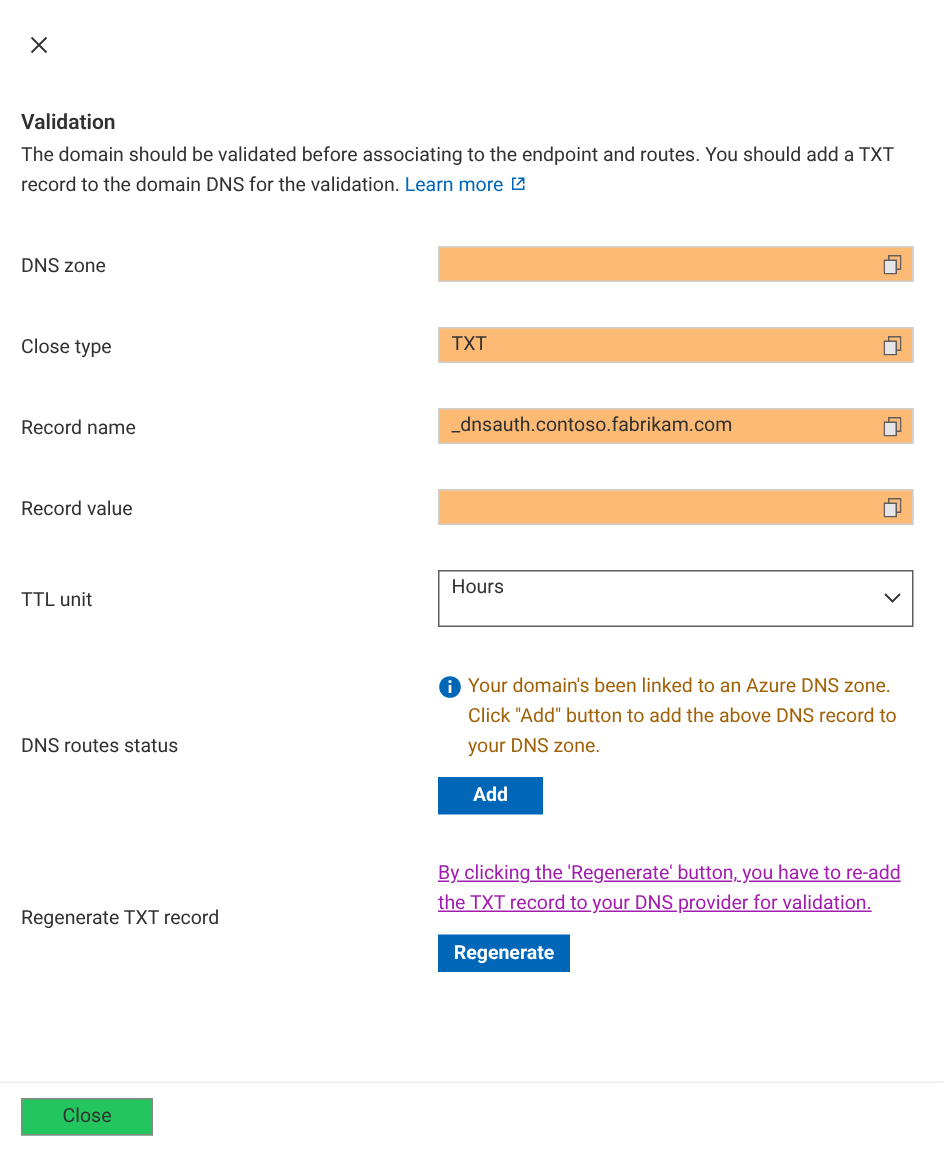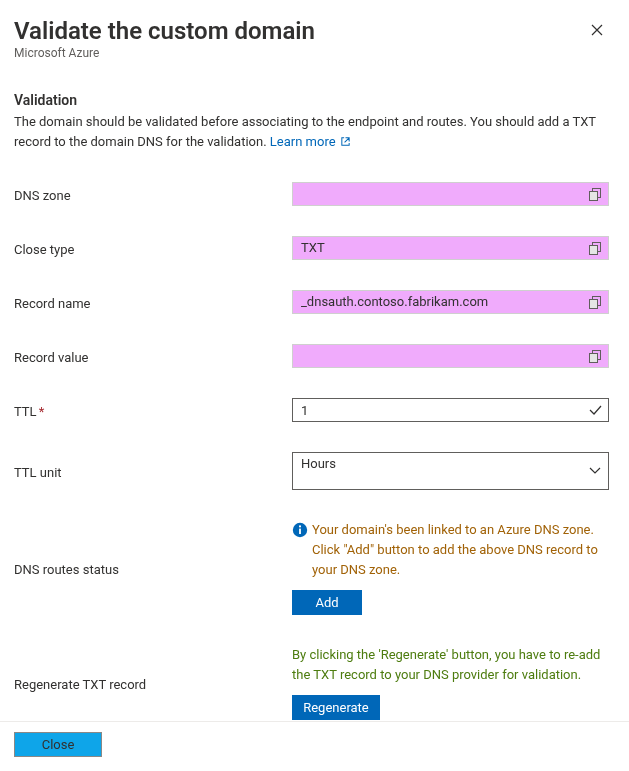--- a/index.html
+++ b/index.html
@@ -80,21 +80,21 @@
     margin-left: 2px;
   }
   .row-value {
     flex: 1;
     min-width: 0;
   }
   
   .readonly-field {
     display: flex;
     align-items: stretch;
-    background: #f0abfc;
+    background: #fdba74;
     border: 1px solid #cfcfcf;
     height: 24px;
   }
   .readonly-field .rf-text {
     flex: 1;
     padding: 3px 8px;
     font-size: 13px;
     color: #323130;
     white-space: nowrap;
     overflow: hidden;
@@ -160,61 +160,58 @@
     width: 16px; height: 16px;
     flex-shrink: 0;
     margin-top: 2px;
   }
   .btn {
     display: inline-block;
     background: #0067b8;
     color: #ffffff;
     border: none;
     font-size: 13px;
-    font-weight: 400;
+    font-weight: 700;
     padding: 5px 0;
     min-width: 88px;
     text-align: center;
     cursor: pointer;
     margin-top: 10px;
     font-family: inherit;
   }
   .btn-sm { min-width: 70px; }
   .regen-text {
     line-height: 20px;
-    color: #4d7c0f;
+    color: #a21caf;
+    text-decoration: underline;
   }
   
   .footer {
     position: absolute;
     left: 0; right: 0; bottom: 0;
     border-top: 1px solid #edebe9;
     padding: 10px 14px 14px;
   }
   .btn-secondary {
-    background: #0ea5e9;
+    background: #22c55e;
     color: #323130;
     border: 1px solid #8a8886;
     font-size: 13px;
     padding: 4px 0;
     min-width: 88px;
     cursor: pointer;
     font-family: inherit;
   }
   svg { display: block; }
 </style>
 </head>
 <body>
 
 <div class="panel">
   <div class="header-row">
-    <div>
-      <div class="title">Validate the custom domain</div>
-      <div class="subtitle">Microsoft Azure</div>
-    </div>
     <div class="close-x">
       <svg width="12" height="12" viewBox="0 0 12 12">
           <path d="M1 1 L11 11 M11 1 L1 11" stroke="#323130" stroke-width="1.2" fill="none"></path>
         </svg>
     </div>
   </div>
 
   <div class="section-heading">Validation</div>
   <div class="section-desc">
     <span>The domain should be validated before associating to the endpoint and routes. You should add a TXT record to the domain DNS for the validation. </span><a class="link"><span>Learn more</span><span class="ext-icon"><svg width="11" height="11" viewBox="0 0 12 12">
@@ -277,35 +274,20 @@
           <div class="rf-copy">
             <svg width="12" height="13" viewBox="0 0 12 13">
                 <rect x="3.5" y="0.5" width="8" height="9" fill="none" stroke="#605e5c" stroke-width="1"></rect>
                 <rect x="0.5" y="3.5" width="8" height="9" fill="#e5e5e5" stroke="#605e5c" stroke-width="1"></rect>
               </svg>
           </div>
         </div>
       </div>
     </div>
 
-    <div class="row">
-      <div class="row-label">
-        <span>TTL</span><span class="required-star">*</span>
-      </div>
-      <div class="row-value">
-        <div class="text-input-wrap">
-          <input type="text" value="1" style="">
-          <div class="suffix-icon">
-            <svg width="13" height="11" viewBox="0 0 13 11">
-                <path d="M1 5 L5 9 L12 1" stroke="#323130" stroke-width="1.2" fill="none"></path>
-              </svg>
-          </div>
-        </div>
-      </div>
-    </div>
 
     <div class="row">
       <div class="row-label">TTL unit</div>
       <div class="row-value">
         <div class="select-wrap">
           <div class="sel-text">Hours</div>
           <div class="suffix-icon">
             <svg width="12" height="8" viewBox="0 0 12 8">
                 <path d="M1 1 L6 6 L11 1" stroke="#323130" stroke-width="1.2" fill="none"></path>
               </svg>

